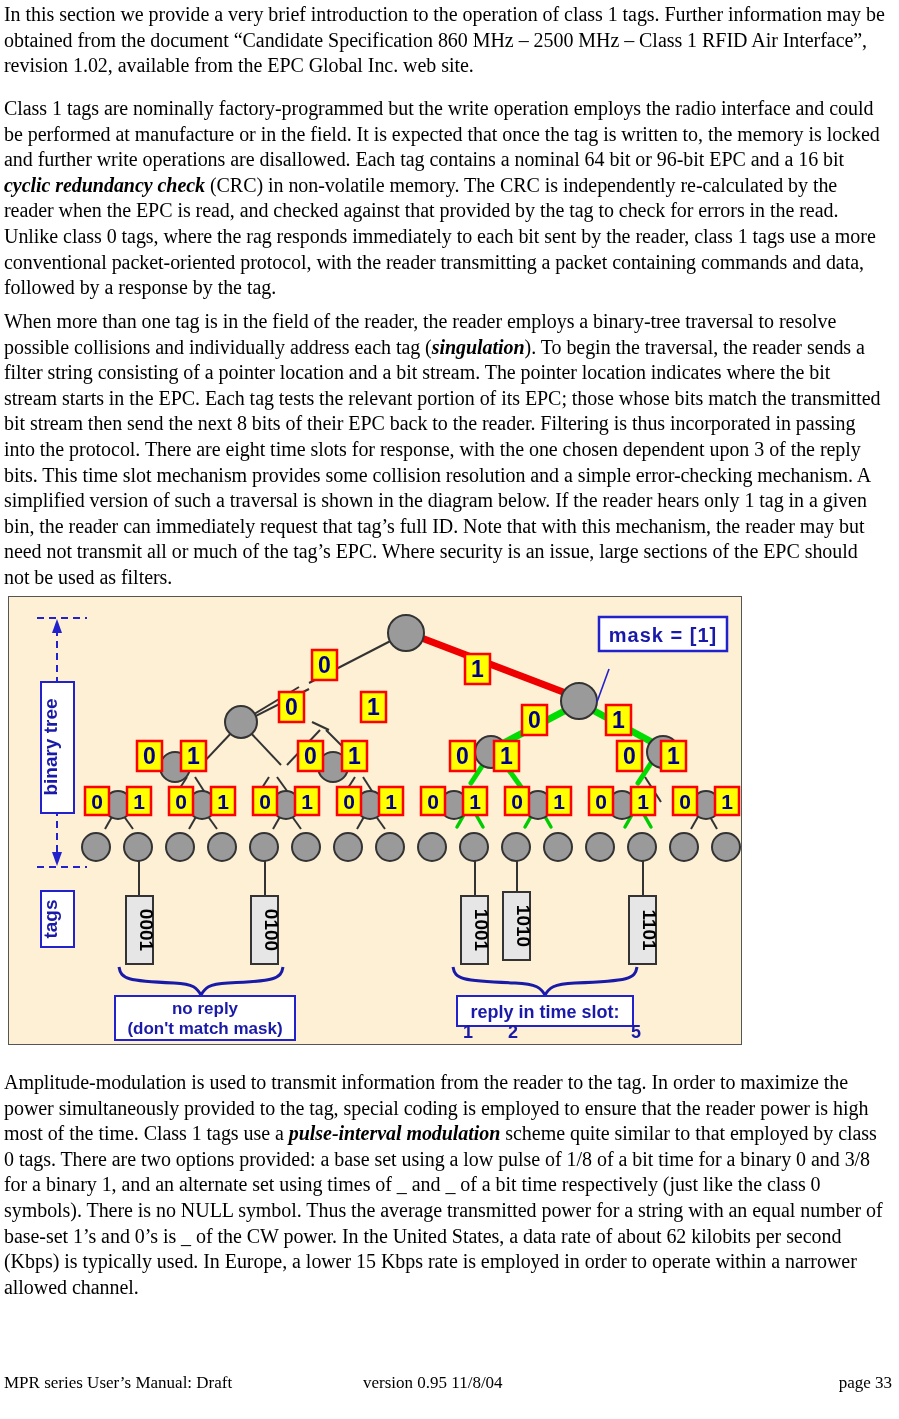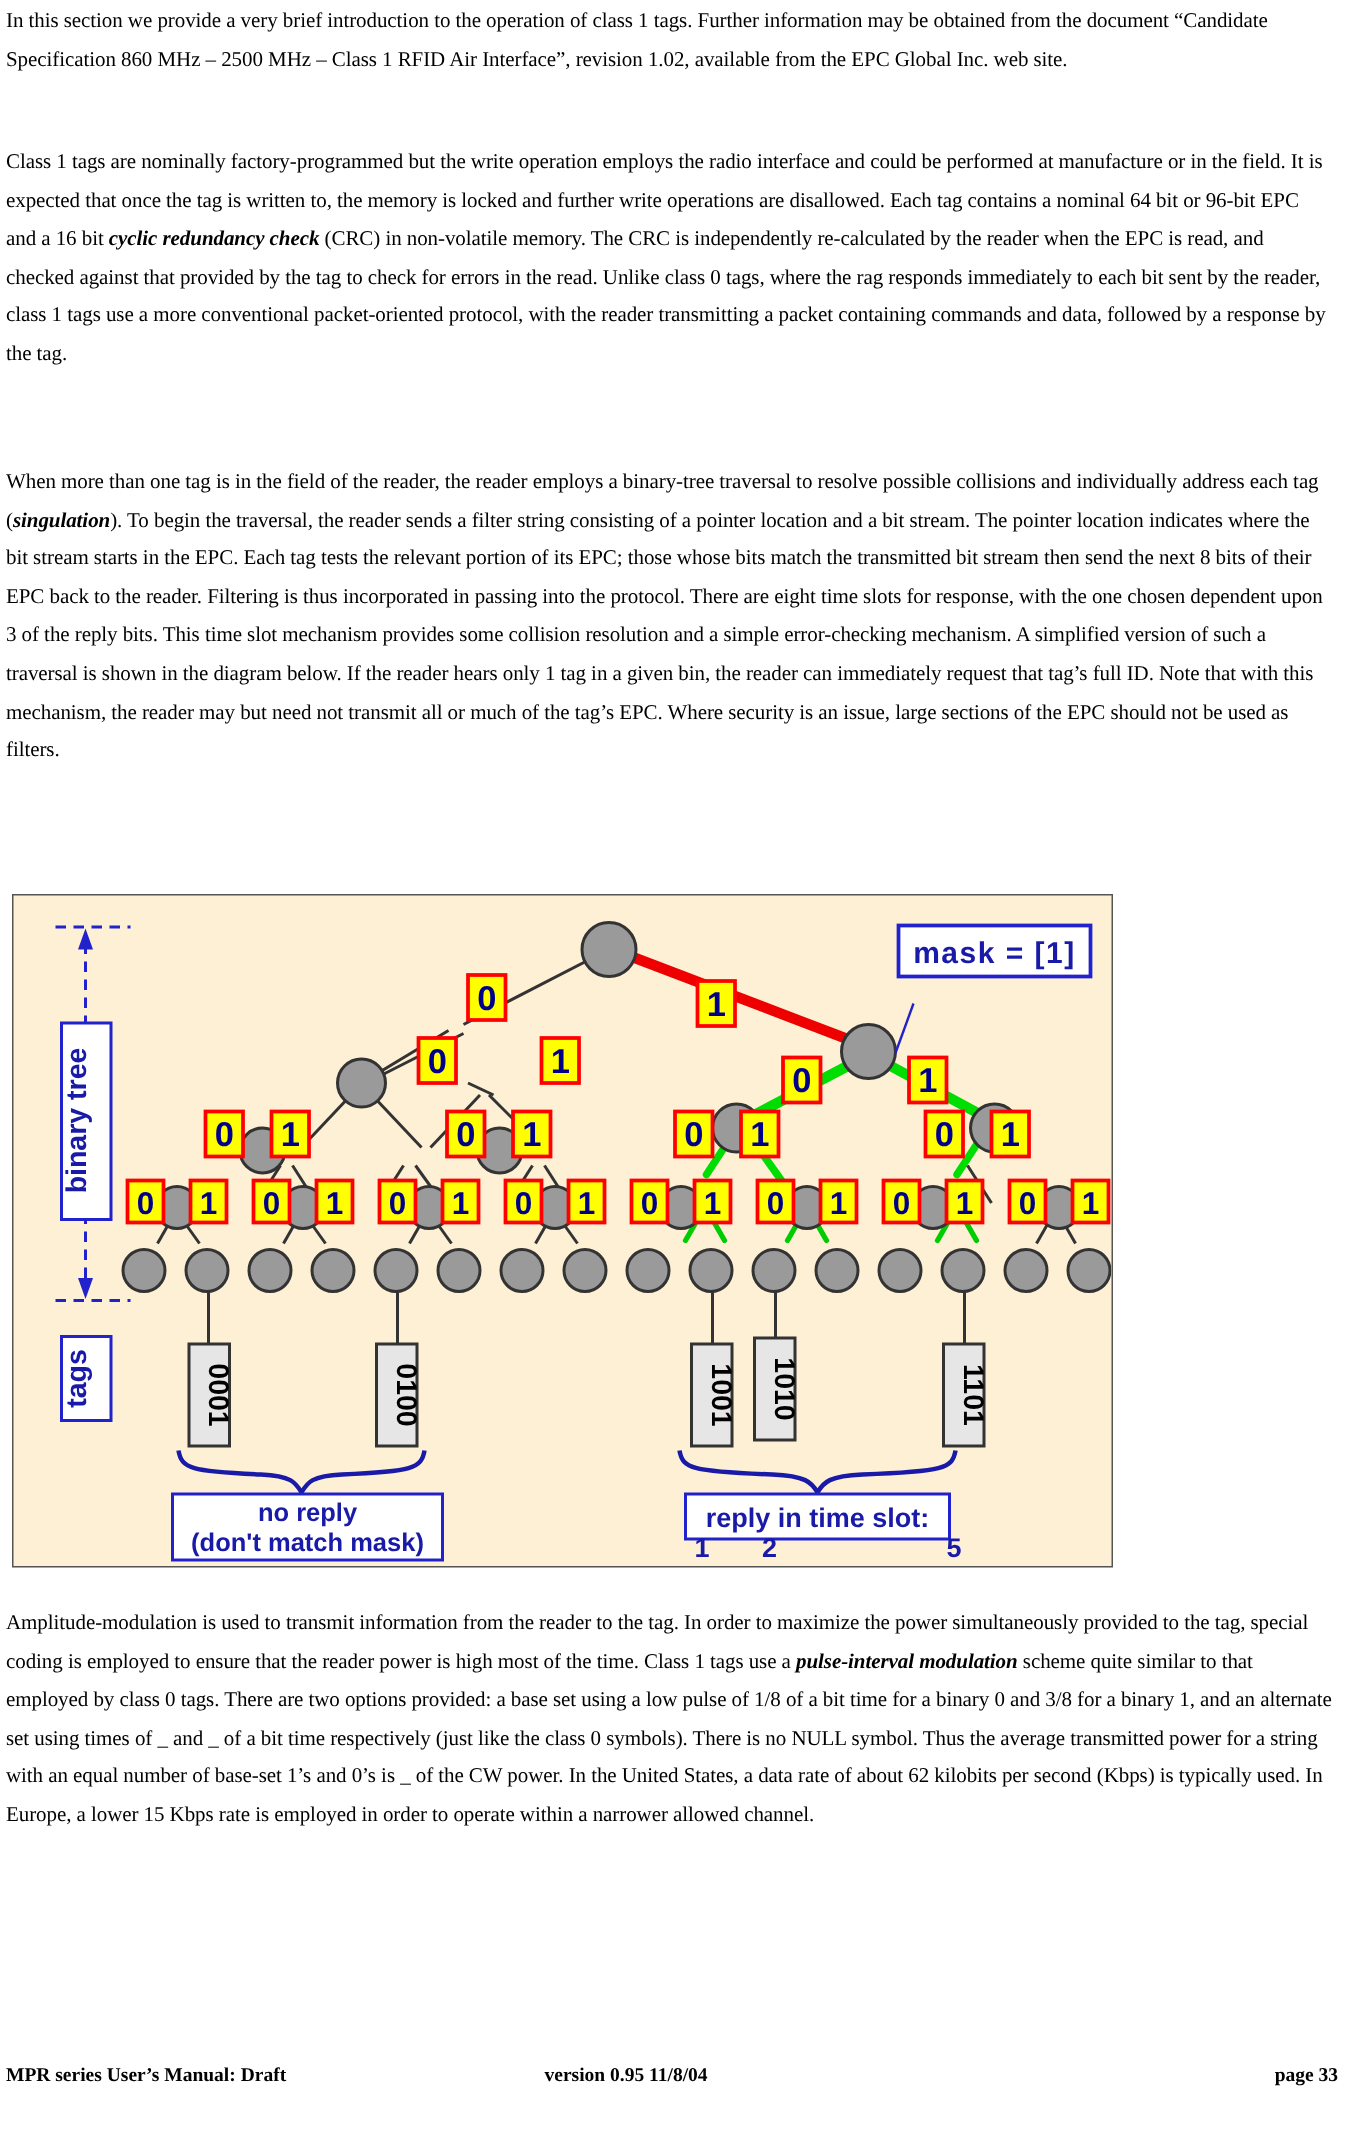--- a/index.html
+++ b/index.html
@@ -19,41 +19,40 @@
   .page {
     position: absolute;
     left: 0; top: 0;
     width: 899px;
     height: 1419px;
   }
   .body-text {
     position: absolute;
     left: 4px;
     width: 884px;
-    font-size: 14px;
+    font-size: 20px;
     line-height: 25.6px;
     text-align: left;
     letter-spacing: -0.05px;
   }
   .body-text i { font-style: italic; font-weight: bold; }
 
   #para1 { top: 2px; }
   #para2 { top: 96px; }
   #para3 { top: 309px; }
   #para4 { top: 1070px; }
 
   
   .footer {
     position: absolute;
     top: 1371px;
     left: 4px;
     width: 888px;
-    font-size: 13px;
+    font-size: 17px;
     line-height: 24px;
-    font-weight: bold;
   }
   .footer-inner {
     position: relative;
     height: 24px;
   }
   .footer-left  { position: absolute; left: 0px;   top: 0; white-space: nowrap;}
   .footer-mid   { position: absolute; left: 359px; top: 0; white-space: nowrap;}
   .footer-right { position: absolute; right: 0px;  top: 0; white-space: nowrap;}
 
   

